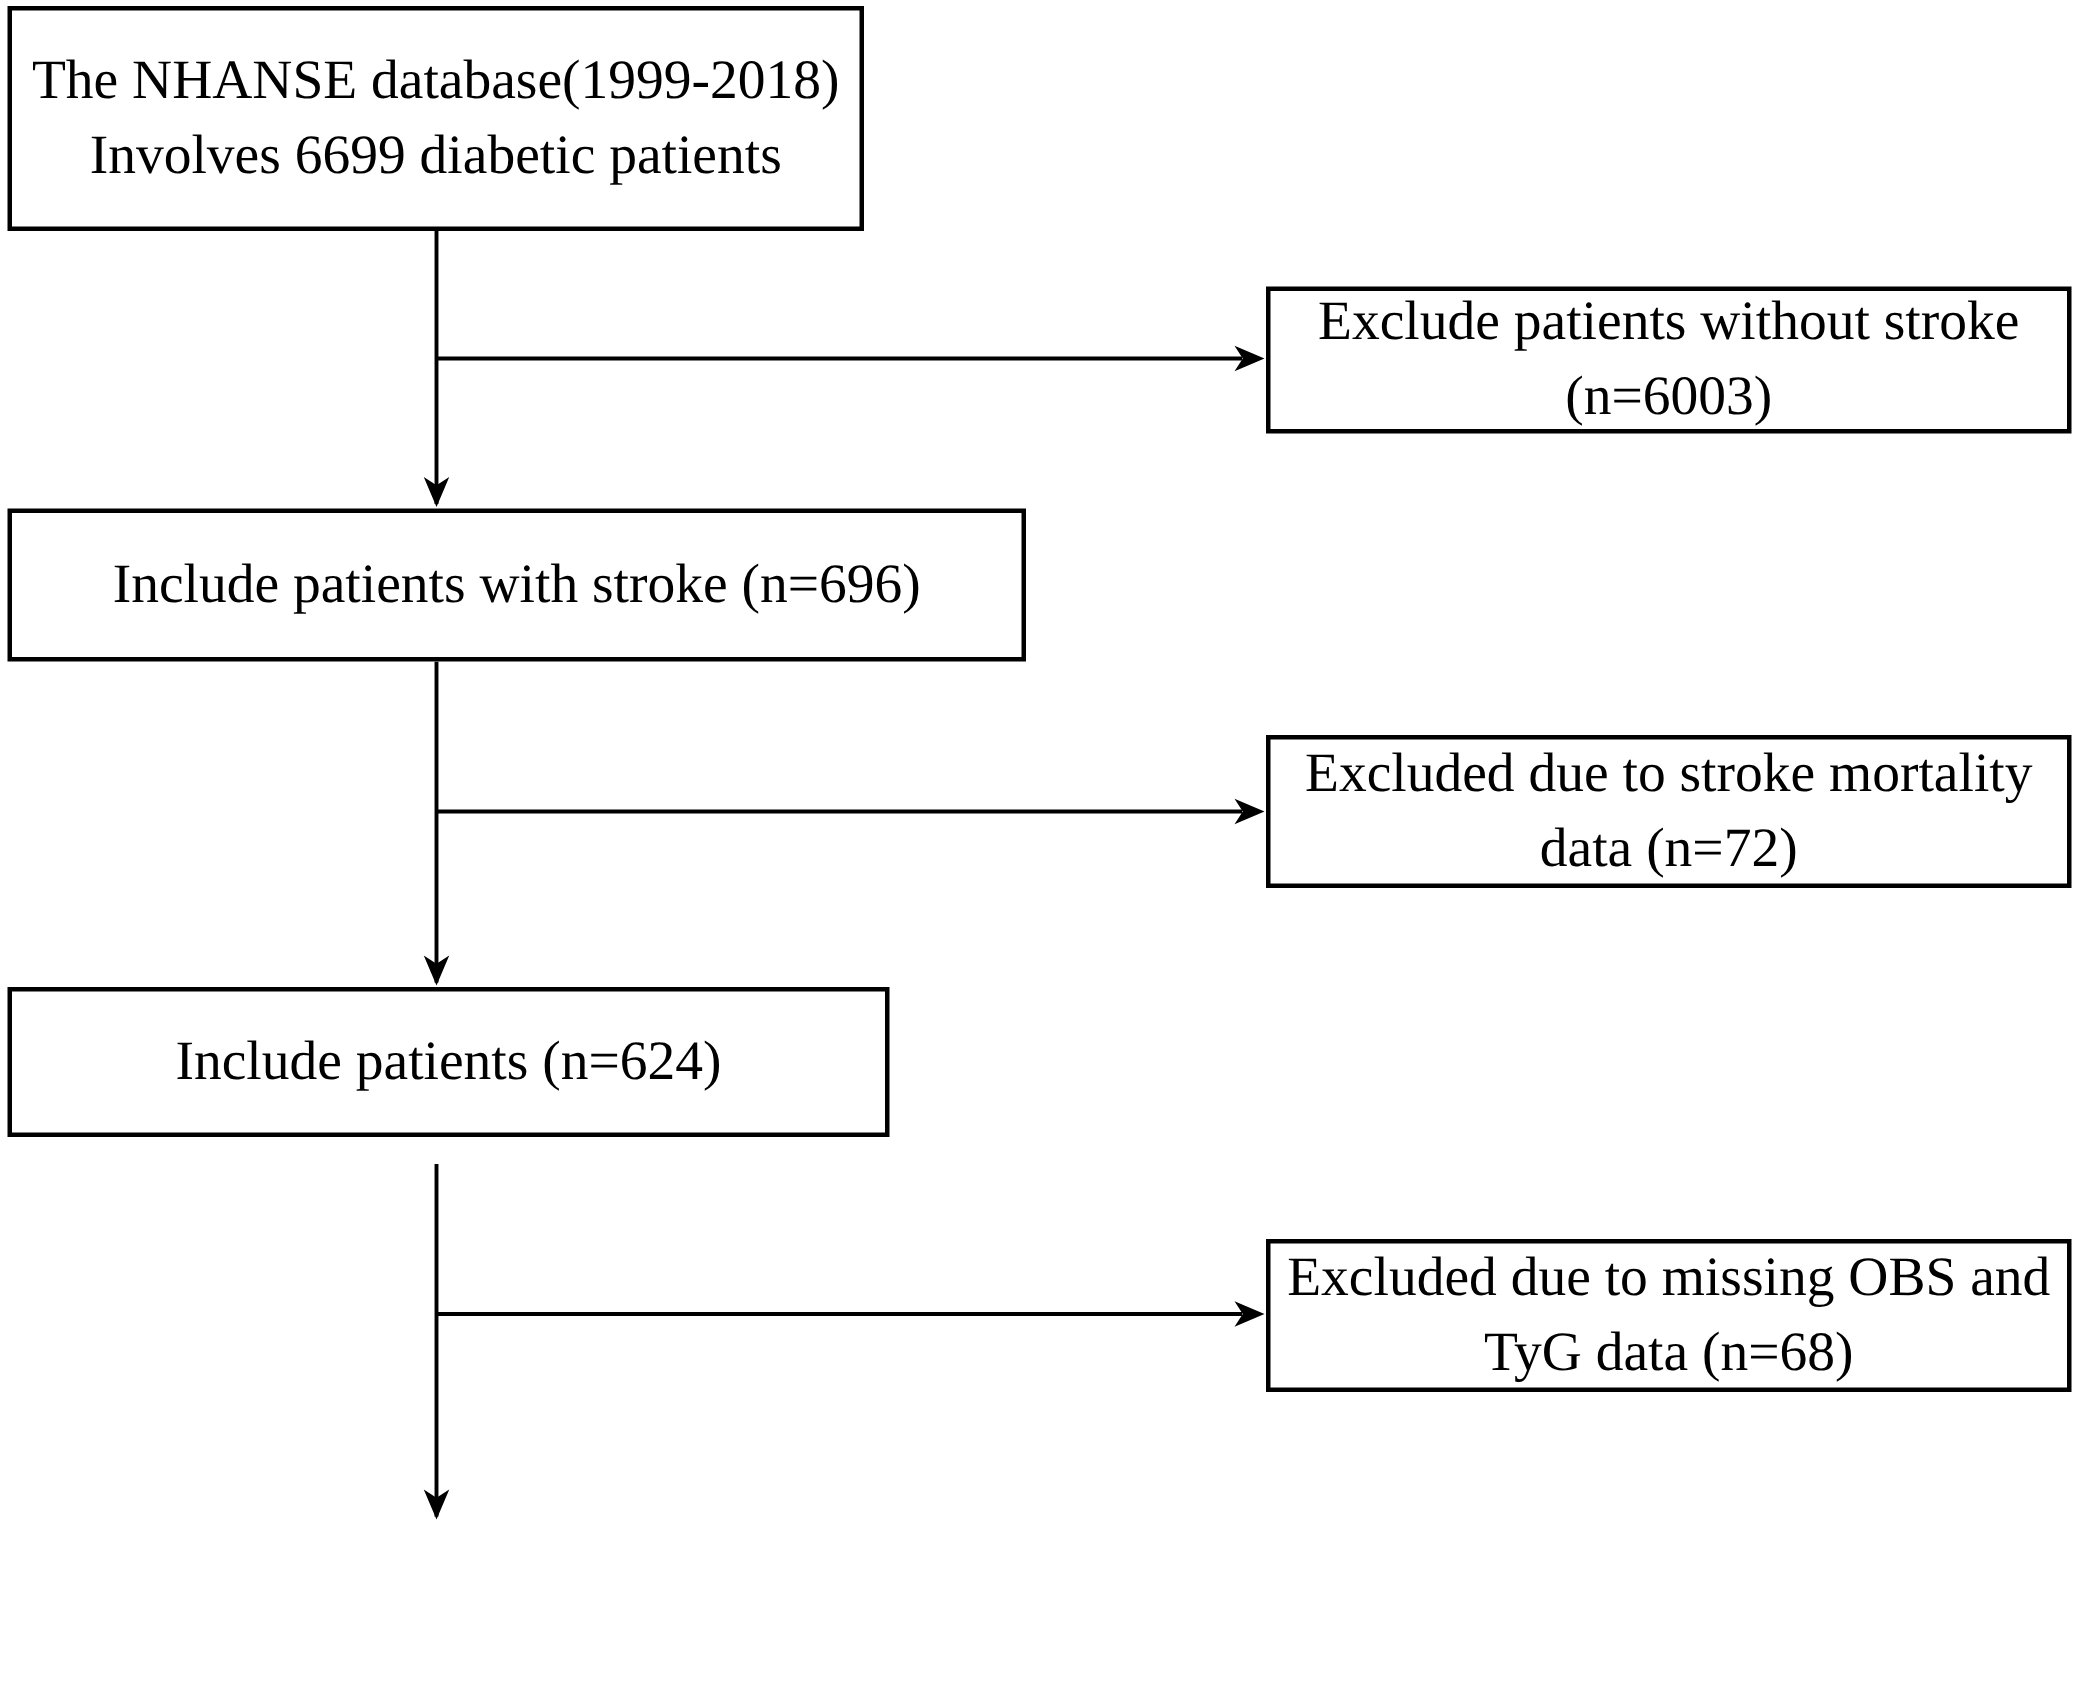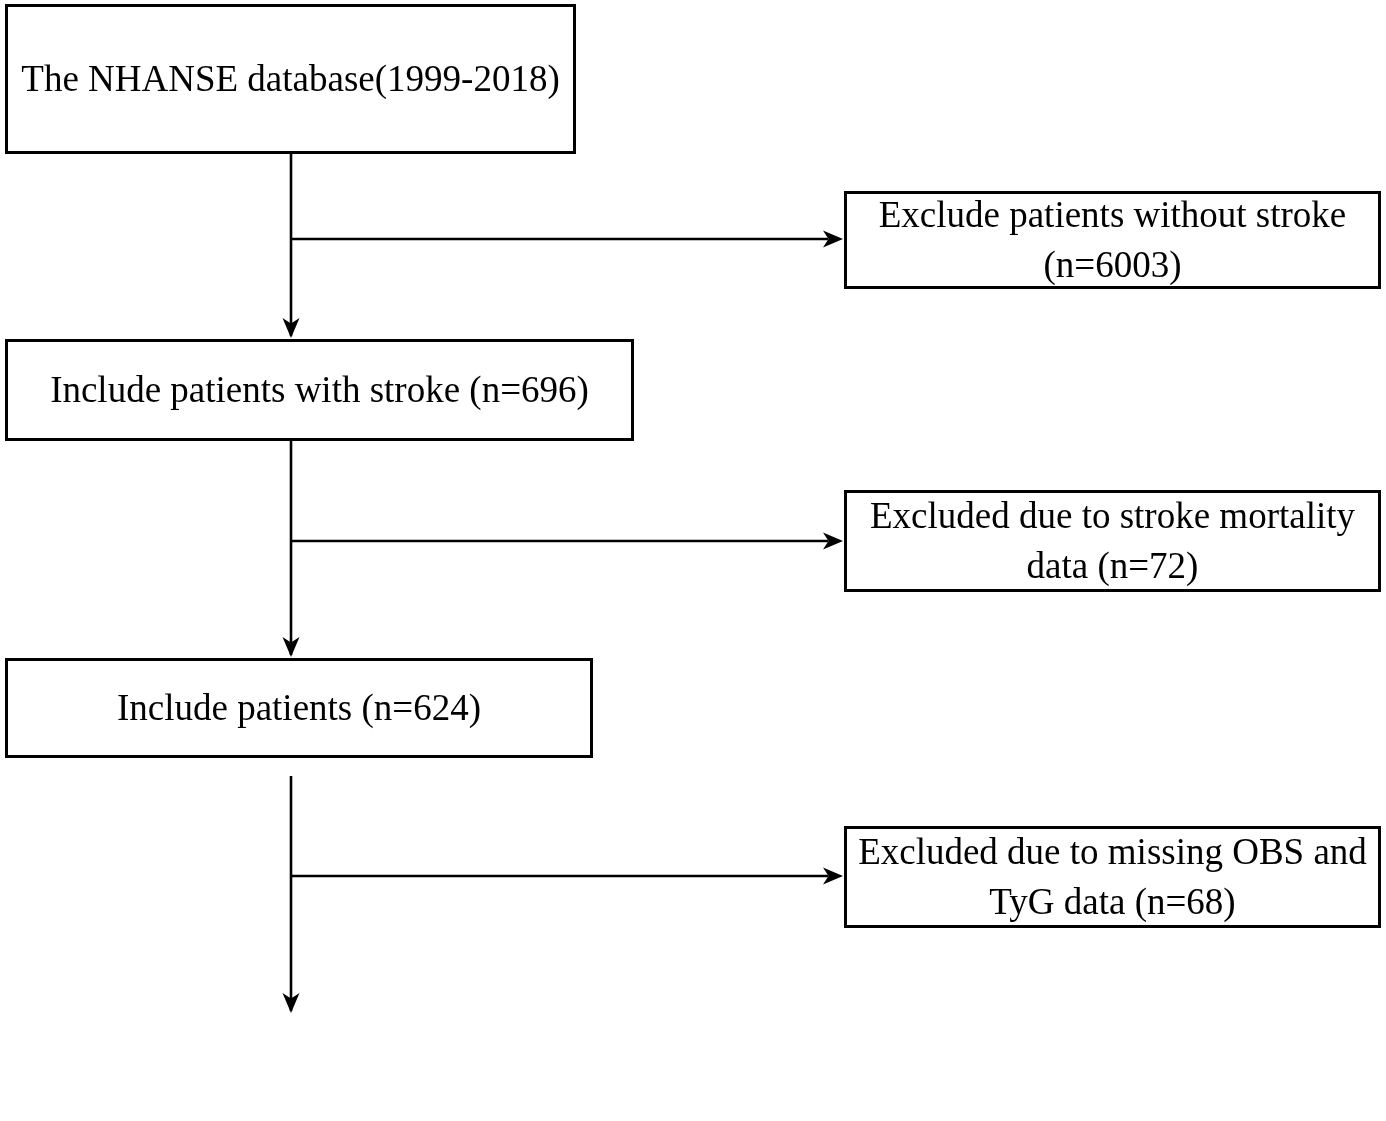--- a/index.html
+++ b/index.html
@@ -41,21 +41,21 @@
     flex-direction: column;
     align-items: center;
     justify-content: center;
     text-align: center;
     font-size: 37px;
     line-height: 1.34;
     padding: 2px 10px;
   }
   
   .b-database { left: 5px;   top: 4px;    width: 571px; height: 150px; }
-  .b-stroke   { left: 5px;   top: 339px;  width: 629px; height: 102px; text-align: center; }
+  .b-stroke   { left: 5px;   top: 339px;  width: 679px; height: 102px; text-align: center; }
   .b-624      { left: 5px;   top: 658px;  width: 588px; height: 100px; }
   .b-556      { left: 5px;   top: 1014px; width: 588px; height: 98px; }
   
   .e-nostroke  { left: 844px; top: 191px; width: 537px; height: 98px; }
   .e-mortality { left: 844px; top: 490px; width: 537px; height: 102px; }
   .e-obstyg    { left: 844px; top: 826px; width: 537px; height: 102px; }
 </style>
 </head>
 <body>
 
@@ -74,20 +74,21 @@
     <polygon points="843,541 823,532.5 828.5,541 823,549.5"></polygon>
 
     <line x1="291" y1="776" x2="291" y2="1011"></line>
     <polygon points="291,1013 282.5,993 291,998.5 299.5,993"></polygon>
     <line x1="291" y1="876" x2="828" y2="876"></line>
     <polygon points="843,876 823,867.5 828.5,876 823,884.5"></polygon>
   </svg>
 
   <div class="box b-database">
     <div>The NHANSE database(1999-2018)</div>
+    <div>Involves 6699 diabetic patients</div>
   </div>
 
   <div class="box b-stroke">
     <div>Include patients with stroke (n=696)</div>
   </div>
 
   <div class="box b-624">
     <div>Include patients (n=624)</div>
   </div>
 

